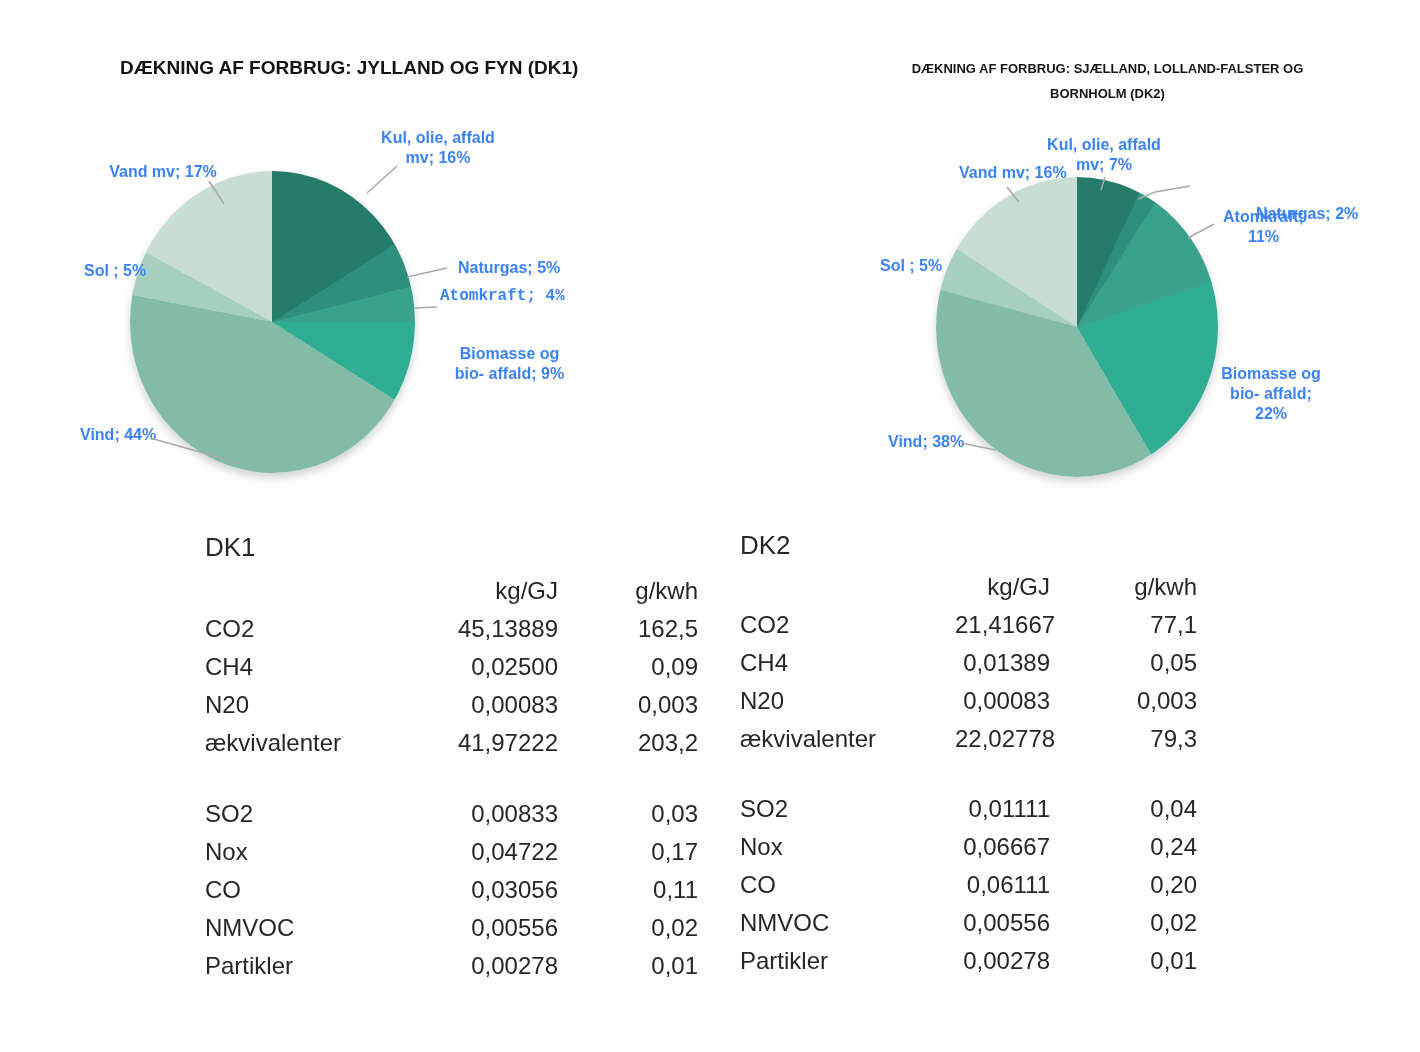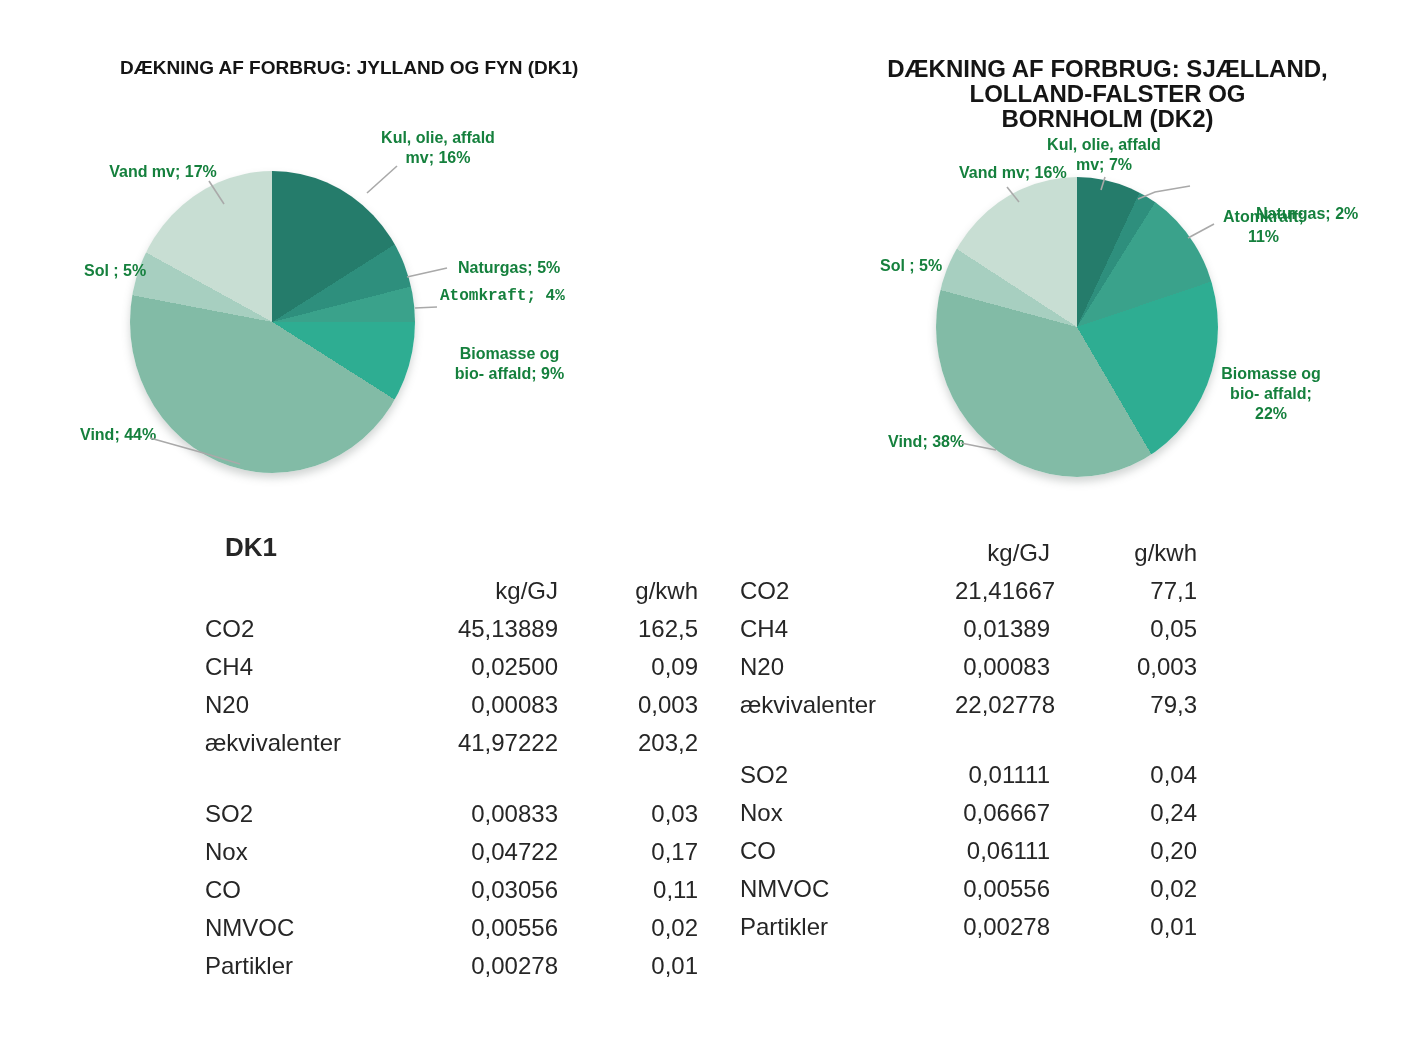--- a/index.html
+++ b/index.html
@@ -6,27 +6,27 @@
   body{
     width:1420px;height:1052px;position:relative;background:#ffffff;
     font-family:"Liberation Sans", sans-serif;overflow:hidden;
     -webkit-font-smoothing:antialiased;
   }
   .chart-title{
     position:absolute;font-weight:bold;color:#151515;
     white-space:pre-line;letter-spacing:0px;
   }
   #title1{left:88px;top:56px;width:520px;font-size:19px;line-height:24px;text-align:left;margin-left:32px;}
-  #title2{left:855px;top:56px;width:505px;font-size:24px;line-height:25px;text-align:center;}
+  #title2{left:855px;top:56px;width:505px;font-size:13px;line-height:25px;text-align:center;}
   .pie{position:absolute;border-radius:50%;box-shadow:0 5px 9px rgba(90,100,98,0.28);}
   #pie1{left:130px;top:171px;width:285px;height:302px;}
   #pie2{left:936px;top:177px;width:282px;height:300px;}
   .lbl{
     position:absolute;font-weight:bold;font-size:16px;line-height:20px;
-    color:#15803d;white-space:pre-line;
+    color:#3b82f6;white-space:pre-line;
   }
   .ctr{text-align:center;}
   
   #l1-kul{left:377px;top:128px;width:122px;}
   #l1-vand{left:103px;top:162px;width:120px;text-align:center;}
   #l1-naturgas{left:450px;top:258px;width:130px;margin-left:8px;}
   #l1-atomkraft{left:440px;top:286px;width:140px;font-family:Liberation Mono, monospace;}
   #l1-biomasse{left:447px;top:344px;width:125px;}
   #l1-sol{left:84px;top:261px;width:80px;}
   #l1-vind{left:80px;top:425px;width:90px;}
@@ -35,21 +35,21 @@
   #l2-vand{left:959px;top:163px;width:118px;}
   #l2-naturgas{left:1256px;top:176px;width:115px;margin-top:28px;}
   #l2-atomkraft{left:1216px;top:207px;width:95px;}
   #l2-biomasse{left:1220px;top:364px;width:102px;}
   #l2-sol{left:880px;top:256px;width:75px;}
   #l2-vind{left:888px;top:432px;width:90px;}
   .leaders{position:absolute;left:0;top:0;pointer-events:none;}
   .leaders polyline{fill:none;stroke:#a9a9a9;stroke-width:1.6px;}
   
   .etable{position:absolute;font-size:24px;color:#262626;}
-  .t-title{font-size:26px;line-height:34px;font-weight:bold;margin-left:20px;}
+  .t-title{font-size:26px;line-height:34px;font-weight:normal;}
   .trow{display:flex;height:38px;align-items:center;line-height:30px;}
   .cell{display:block;}
   .num{text-align:right;}
   #table1{left:205px;top:530px;width:500px;}
   #table1 .c0{width:230px;}
   #table1 .c1{width:123px;}
   #table1 .c2{width:140px;}
   #table1 .thead{margin-top:8px;}
   #table1 .gap{height:33px;}
   #table2{left:740px;top:528px;width:470px;}
@@ -153,20 +153,21 @@
     <span class="cell c2 num">0,02</span>
   </div>
   <div class="trow">
     <span class="cell c0">Partikler</span>
     <span class="cell c1 num">0,00278</span>
     <span class="cell c2 num">0,01</span>
   </div>
 </div>
 
 <div class="etable" id="table2">
+  <div class="t-title">DK2</div>
   <div class="trow thead">
     <span class="cell c0"></span>
     <span class="cell c1 num">kg/GJ</span>
     <span class="cell c2 num">g/kwh</span>
   </div>
   <div class="trow">
     <span class="cell c0">CO2</span>
     <span class="cell c1 num">21,41667</span>
     <span class="cell c2 num">77,1</span>
   </div>

